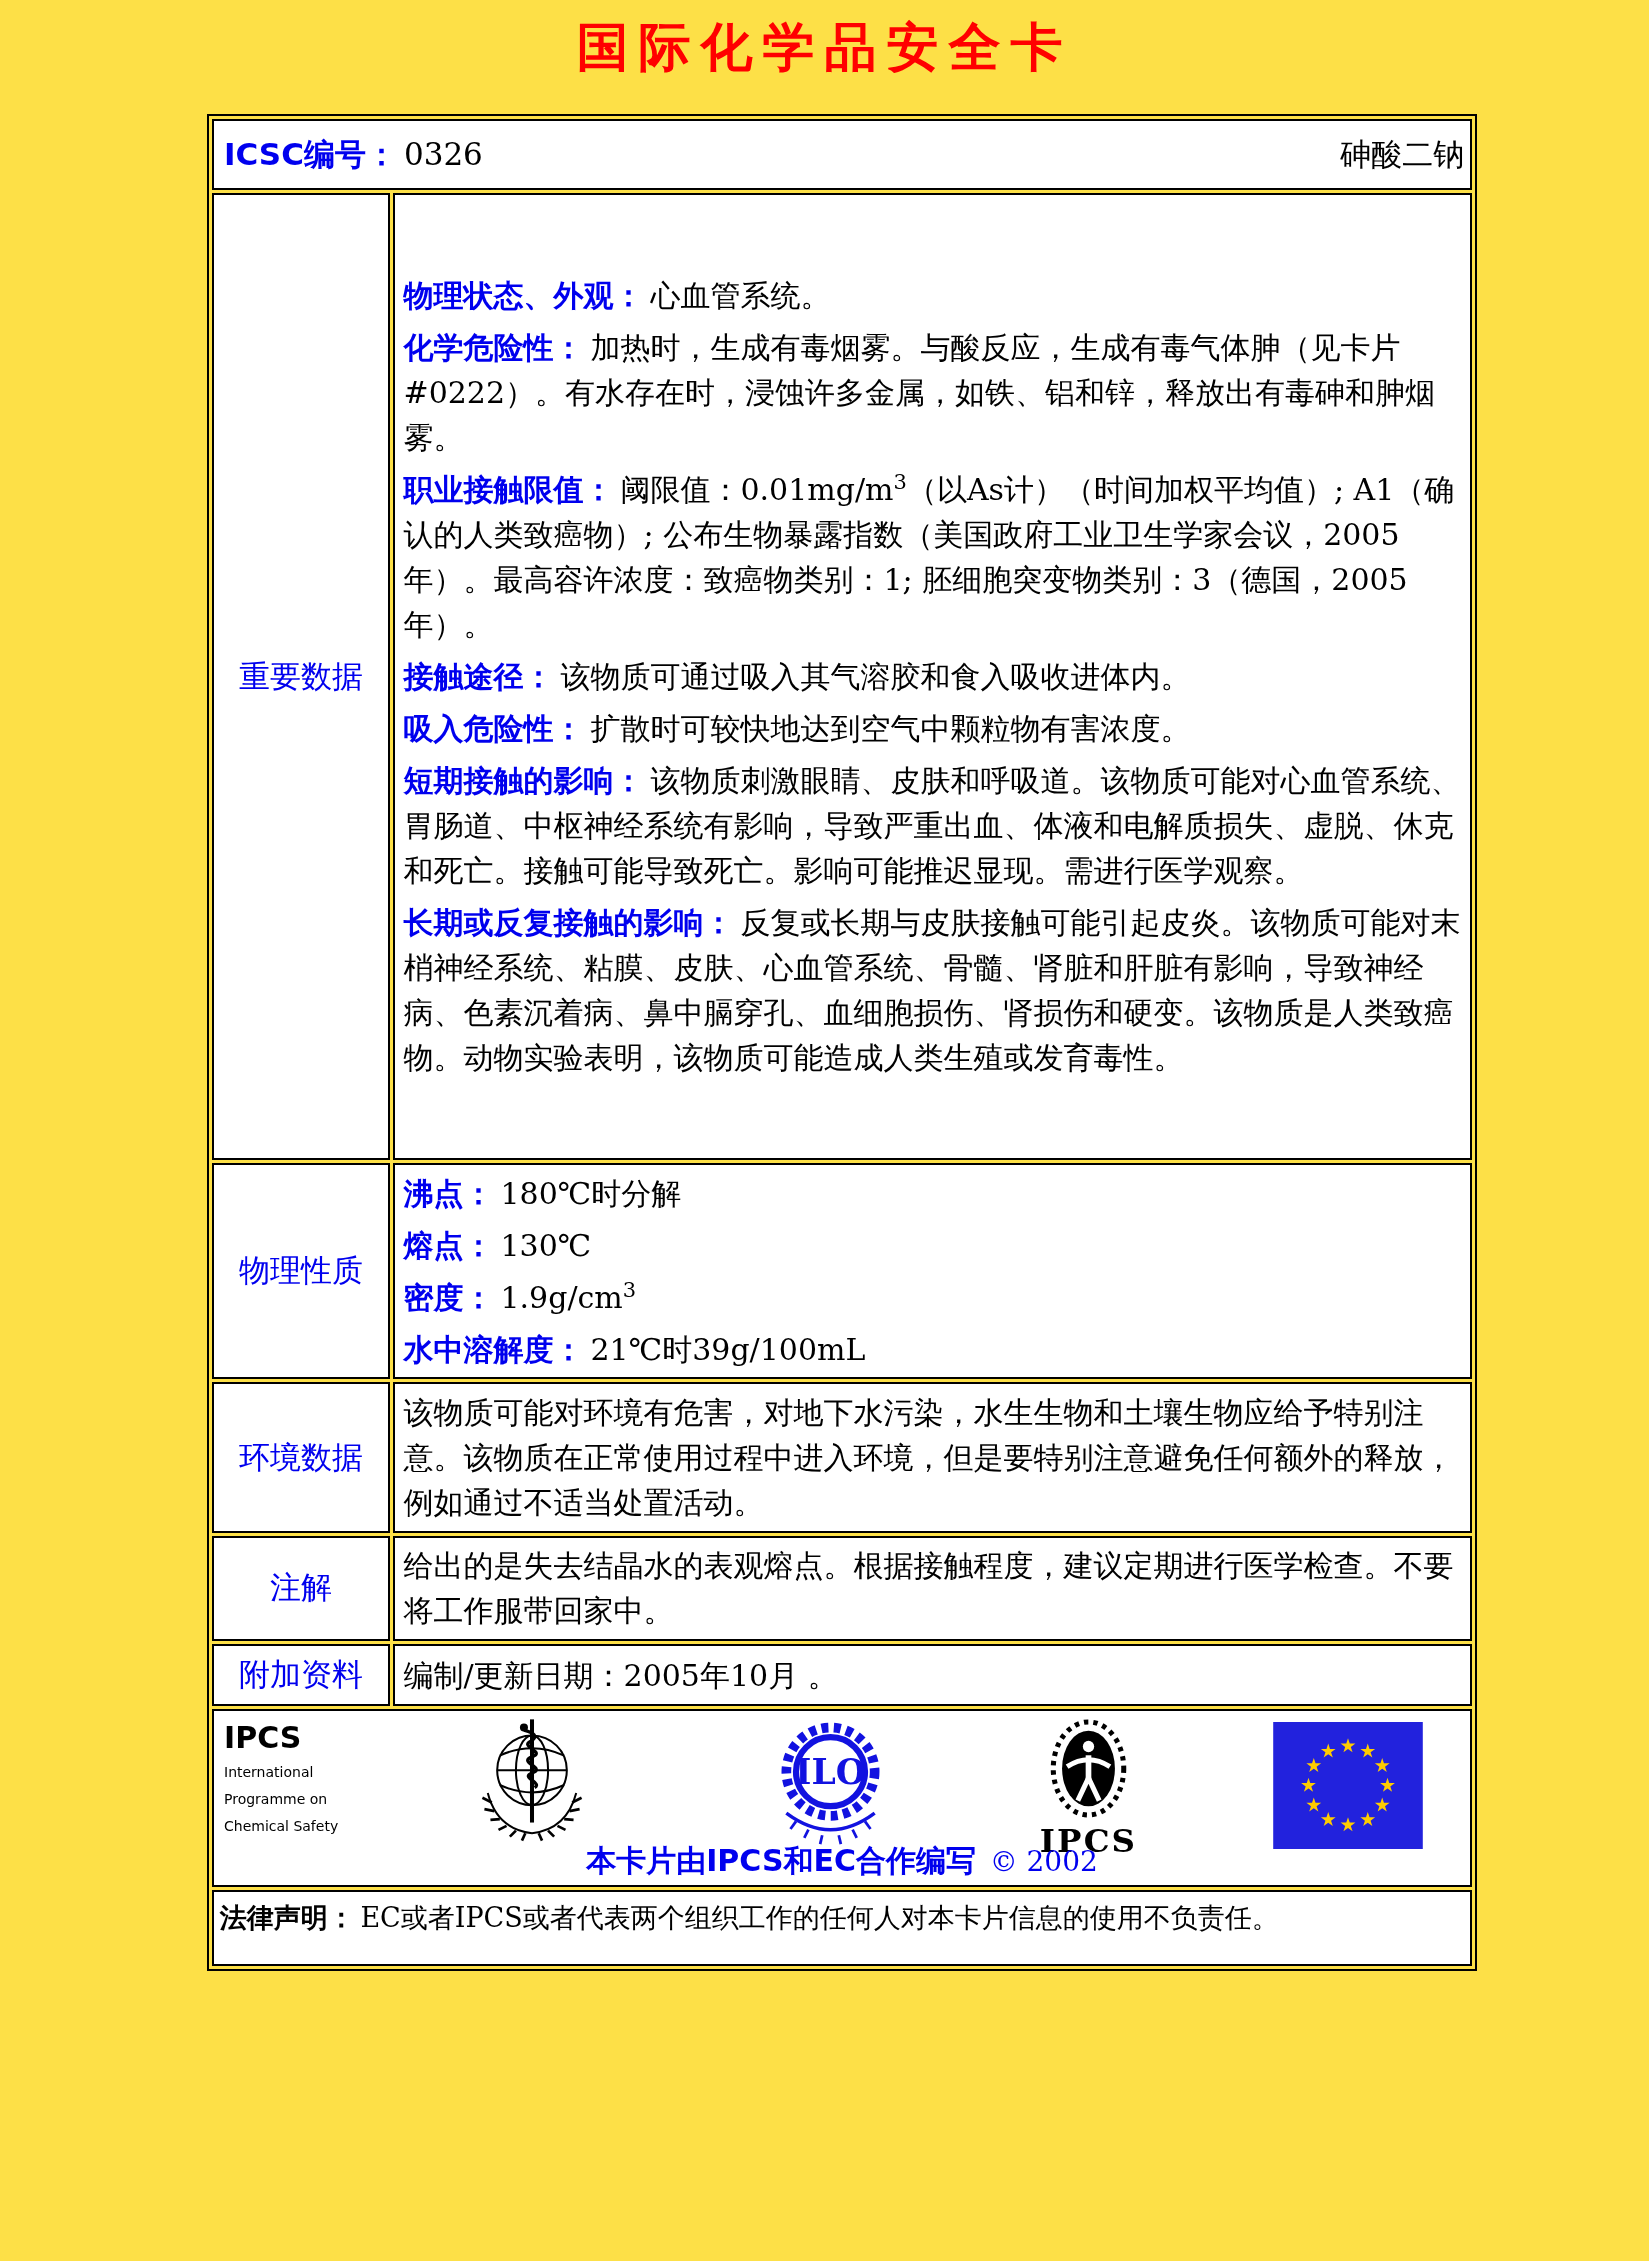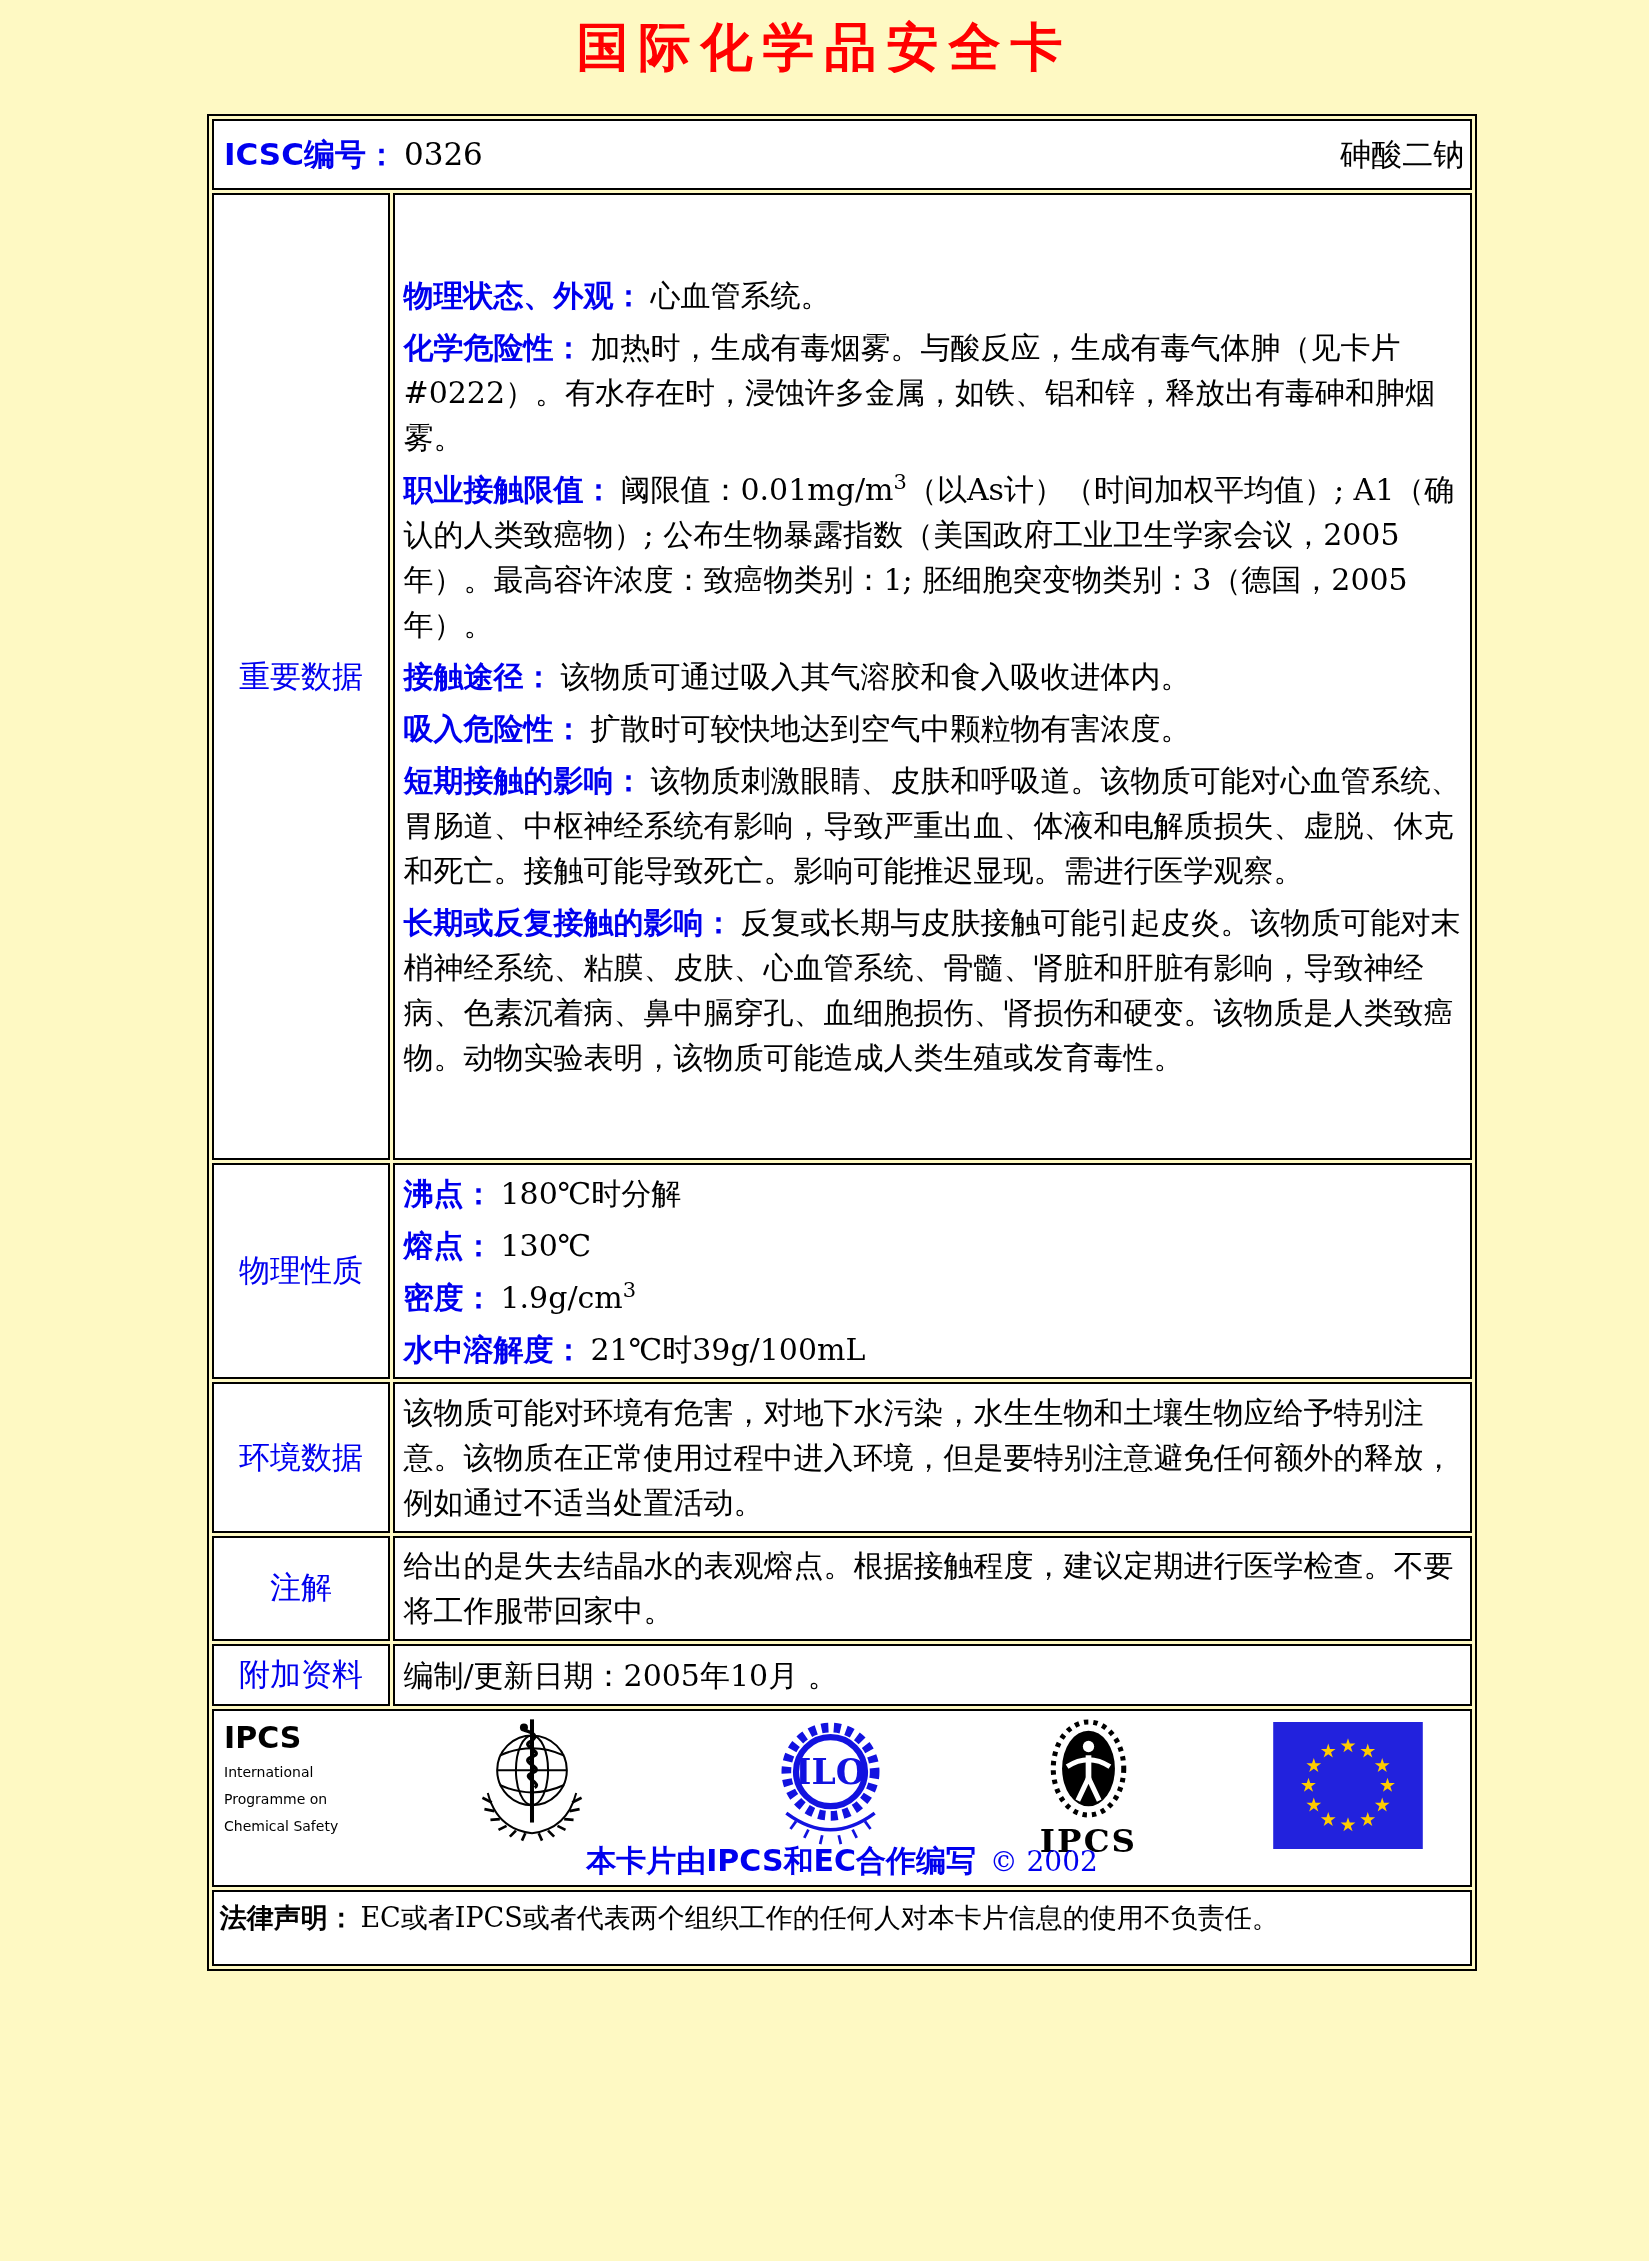--- a/index.html
+++ b/index.html
@@ -2,21 +2,21 @@
 <html style="--title-red: #ff0000; --label-blue: #0000ee; --text-black: #000000; --ilo-blue: #1212e0; --eu-flag-blue: #2222dd; --eu-star-yellow: #ffcc00; --border-black: #000000;font-size:11.3px"><head>
 <meta charset="utf-8">
 <style>
   :root{
     --title-red:#ff0000; --label-blue:#0000ee; --text-black:#000000;
     --ilo-blue:#1212e0; --eu-flag-blue:#2222dd; --eu-star-yellow:#ffcc00;
     --border-black:#000000;
   }
   *{box-sizing:border-box;}
   html,body{margin:0;padding:0;background:#ffffff;}
-  .page{position:relative;width:1649px;height:2261px;background:#fef9c3;
+  .page{position:relative;width:1649px;height:2261px;background:#fde047;
         font-family:"DejaVu Serif","Liberation Serif",serif;color:var(--text-black);}
   .title{position:absolute;top:12.7px;left:0;width:100%;text-align:center;
          font-family:"DejaVu Sans","Liberation Sans",sans-serif;
          font-weight:bold;font-size:52px;letter-spacing:10px;color:var(--title-red);}
   table.card{position:absolute;left:207px;top:114px;width:1270px;
              border:2.8px solid var(--border-black);border-collapse:separate;border-spacing:3.5px;}
   td.cell{border:2.1px solid var(--border-black);vertical-align:middle;background:#fff;}
   
   td.hdr{height:71px;font-size:31px;padding:0 5.7px 0 10px;vertical-align:middle;}
   .hdr-label{color:var(--label-blue);font-family:"DejaVu Sans","Liberation Sans",sans-serif;font-weight:bold;}

